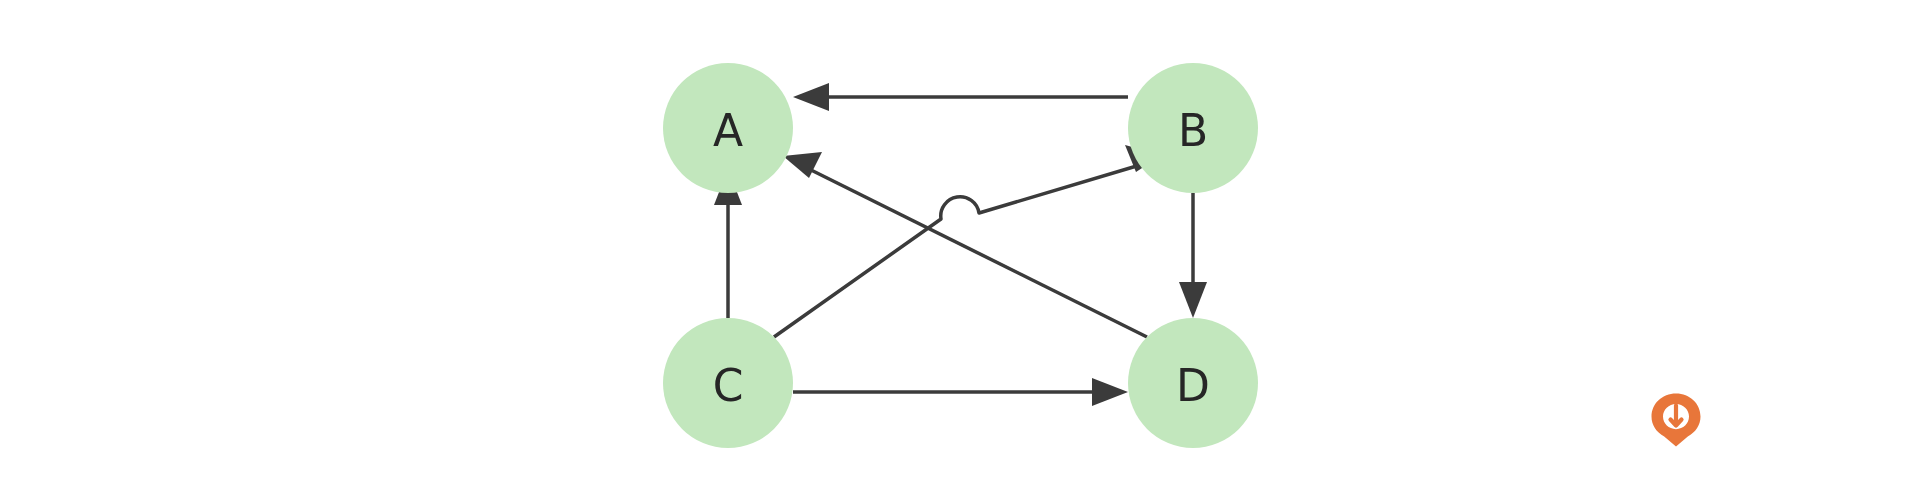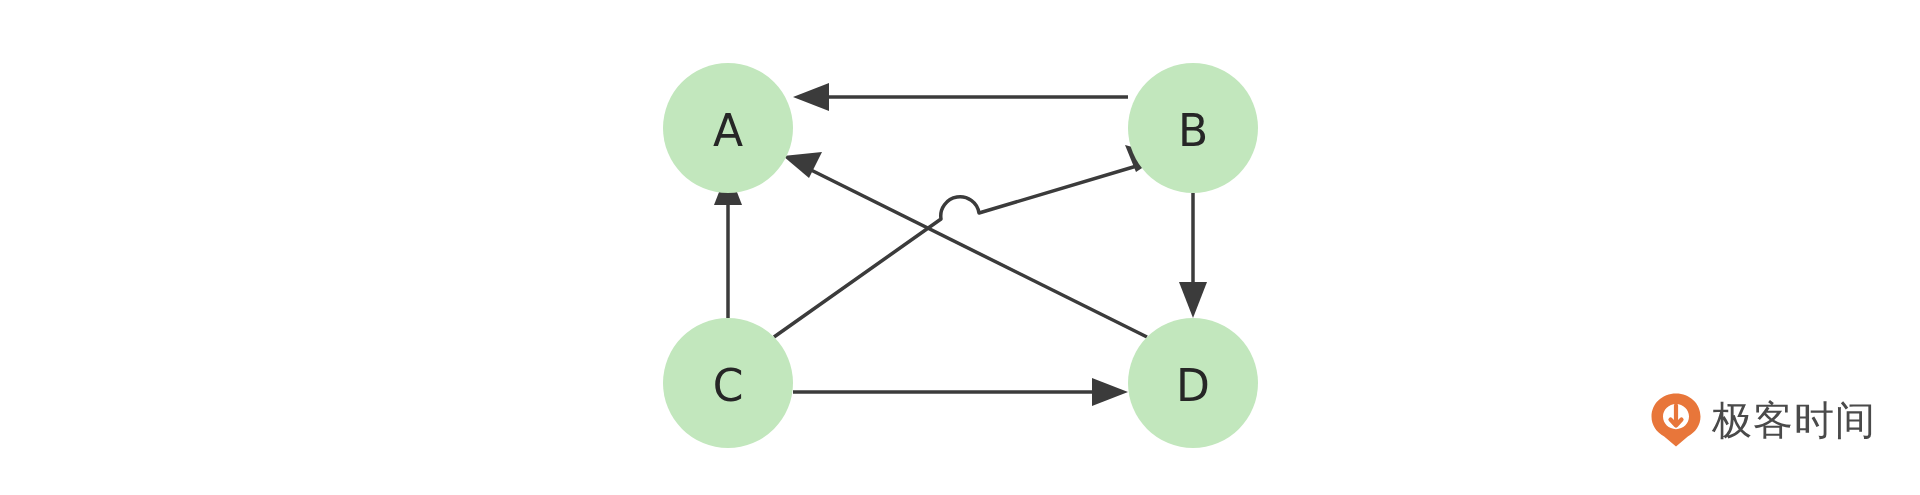--- a/index.html
+++ b/index.html
@@ -143,14 +143,13 @@
              L 37.8 44.5
              C 45.4 40.6 50.5 33.2 50.5 24.6
              C 50.5 11.6 39.8 1.5 26 1.5 Z
              M 26 12
              C 33.2 12 39 17.6 39 24.6
              C 39 31.6 33.2 37.2 26 37.2
              C 18.8 37.2 13 31.6 13 24.6
              C 13 17.6 18.8 12 26 12 Z" fill="#e8763a"></path>
     <path d="M 26 13.5 L 26 33.5 M 26 33.5 L 20.5 27.5 M 26 33.5 L 31.5 27.5" stroke="#e8763a" stroke-width="4.2" fill="none" stroke-linecap="round"></path>
   </svg>
-  <span class="logo-text" style="color: rgb(74, 74, 74);">极客时间</span>
 </div>
 
 </body></html>

